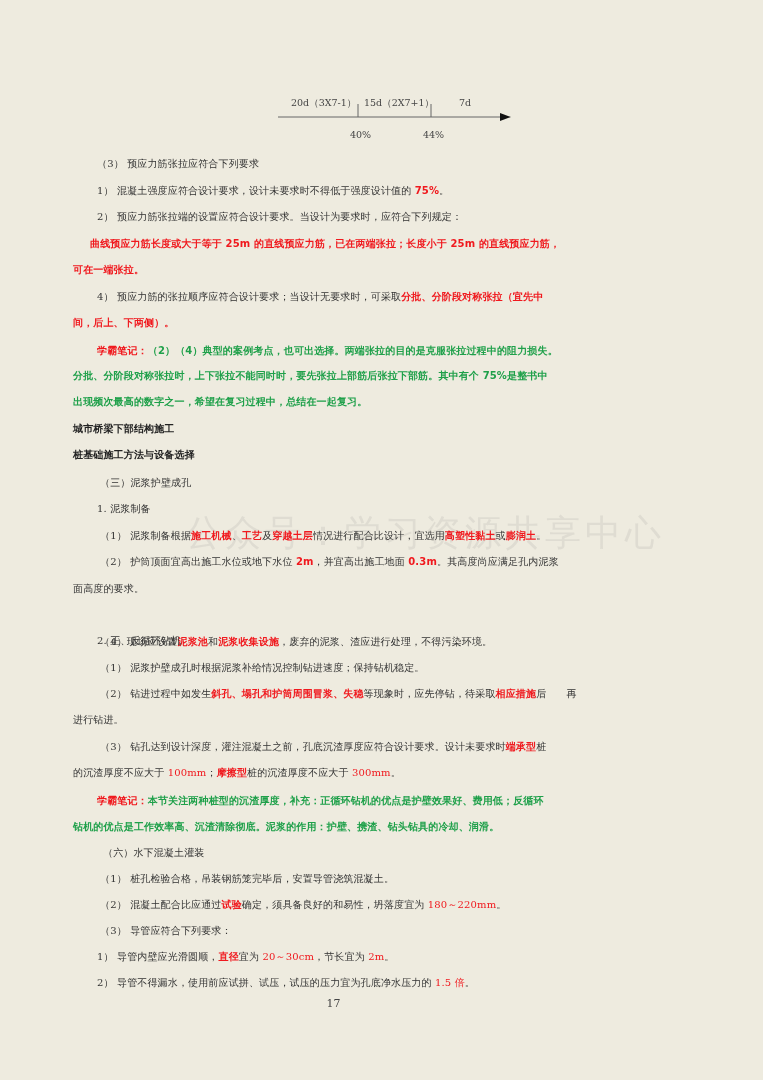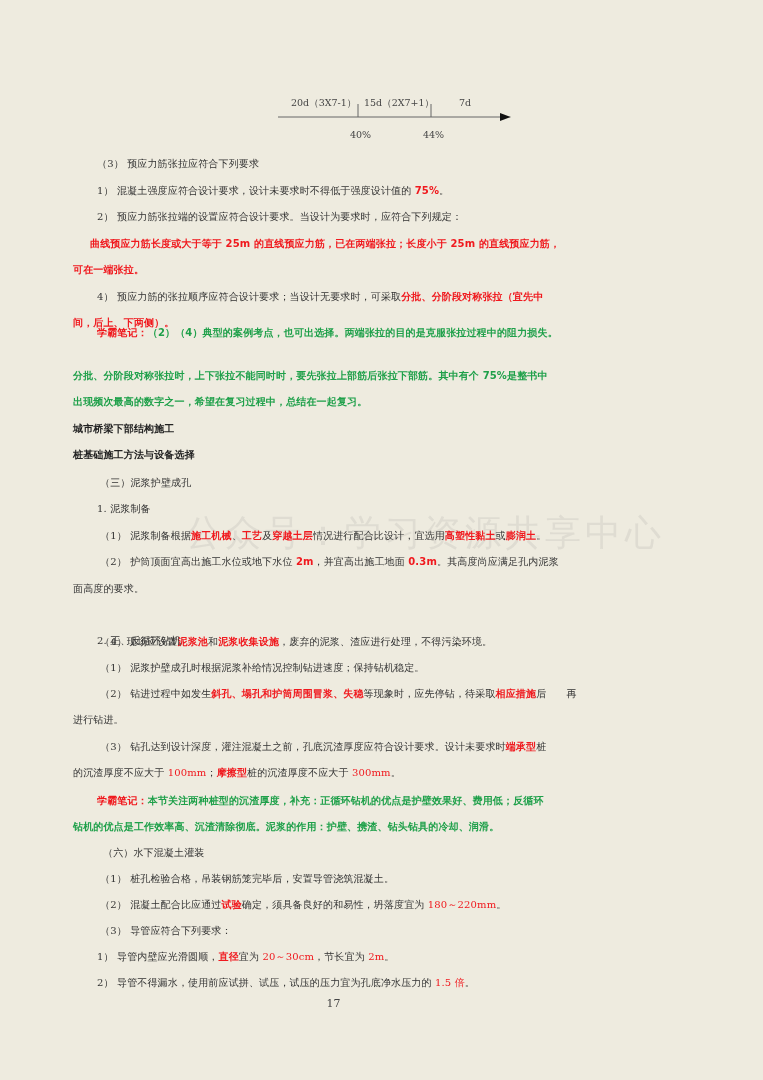--- a/index.html
+++ b/index.html
@@ -52,21 +52,21 @@
 <div class="line ind2" style="top:209px">2） 预应力筋张拉端的设置应符合设计要求。当设计为要求时，应符合下列规定：</div>
 
 <div class="line red" style="top:236px;left:90px">曲线预应力筋长度或大于等于 25m 的直线预应力筋，已在两端张拉；长度小于 25m 的直线预应力筋，</div>
 <div class="line red" style="top:262px">可在一端张拉。</div>
 
 <div class="line ind2" style="top:289px">
   <span>4） 预应力筋的张拉顺序应符合设计要求；当设计无要求时，可采取</span><span class="red">分批、分阶段对称张拉（宜先中</span>
 </div>
 <div class="line red" style="top:315px">间，后上、下两侧）。</div>
 
-<div class="line green" style="top:325px;left:97px">
+<div class="line green" style="top:343px;left:97px">
   <span class="red">学霸笔记：</span><span>（2）（4）典型的案例考点，也可出选择。两端张拉的目的是克服张拉过程中的阻力损失。</span>
 </div>
 <div class="line green" style="top:368px">分批、分阶段对称张拉时，上下张拉不能同时时，要先张拉上部筋后张拉下部筋。其中有个 75%是整书中</div>
 <div class="line green" style="top:394px">出现频次最高的数字之一，希望在复习过程中，总结在一起复习。</div>
 
 <div class="line dark" style="top:421px">城市桥梁下部结构施工</div>
 <div class="line dark" style="top:447px">桩基础施工方法与设备选择</div>
 
 <div class="line" style="top:475px;left:100px">（三）泥浆护壁成孔</div>
 <div class="line" style="top:501px;left:97px">1. 泥浆制备</div>

